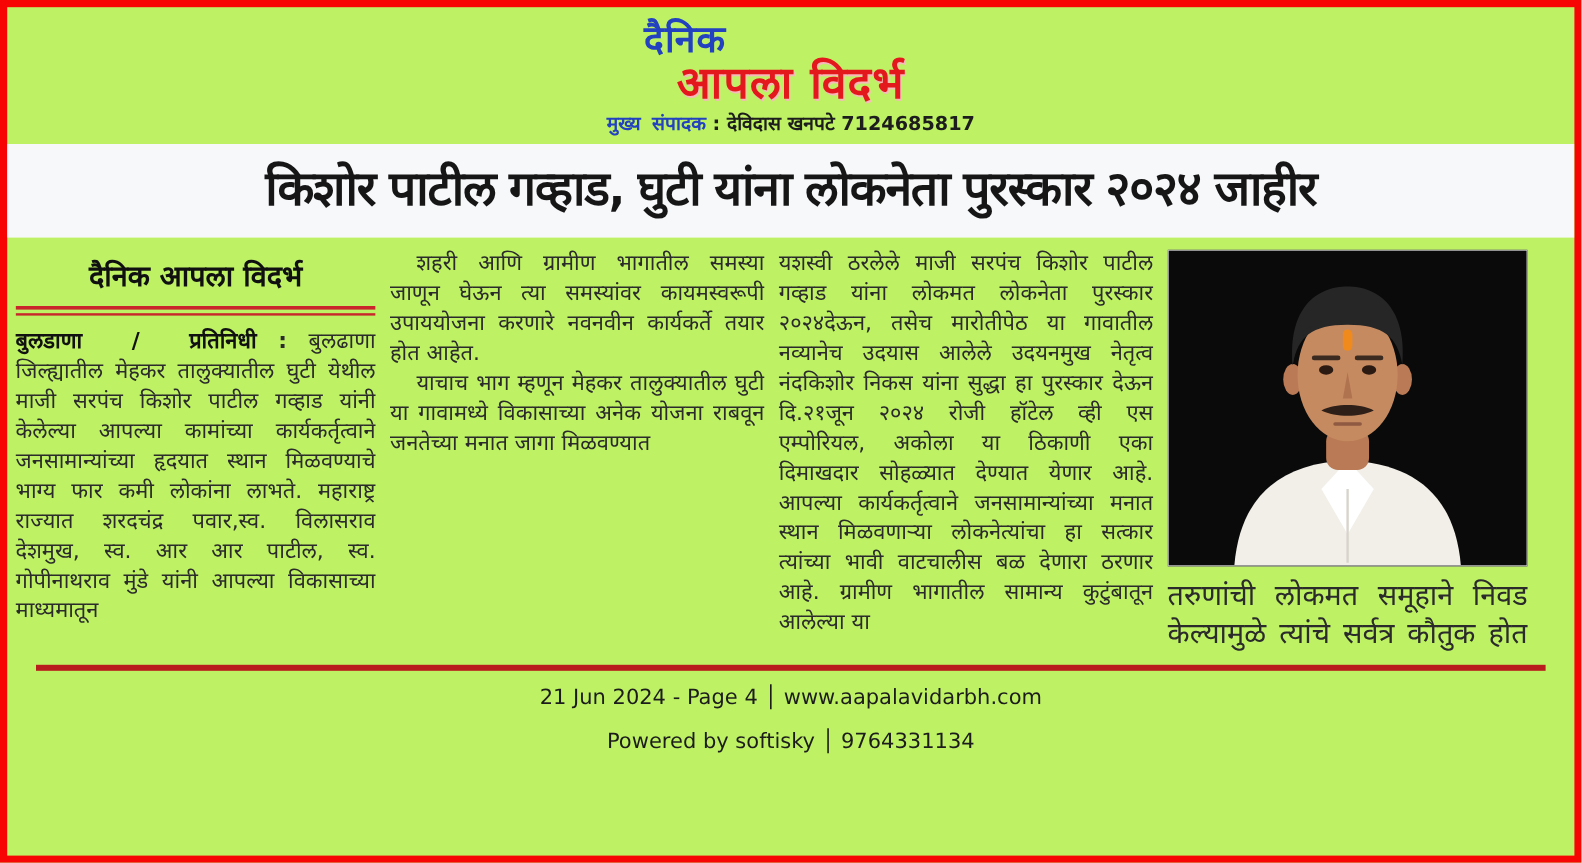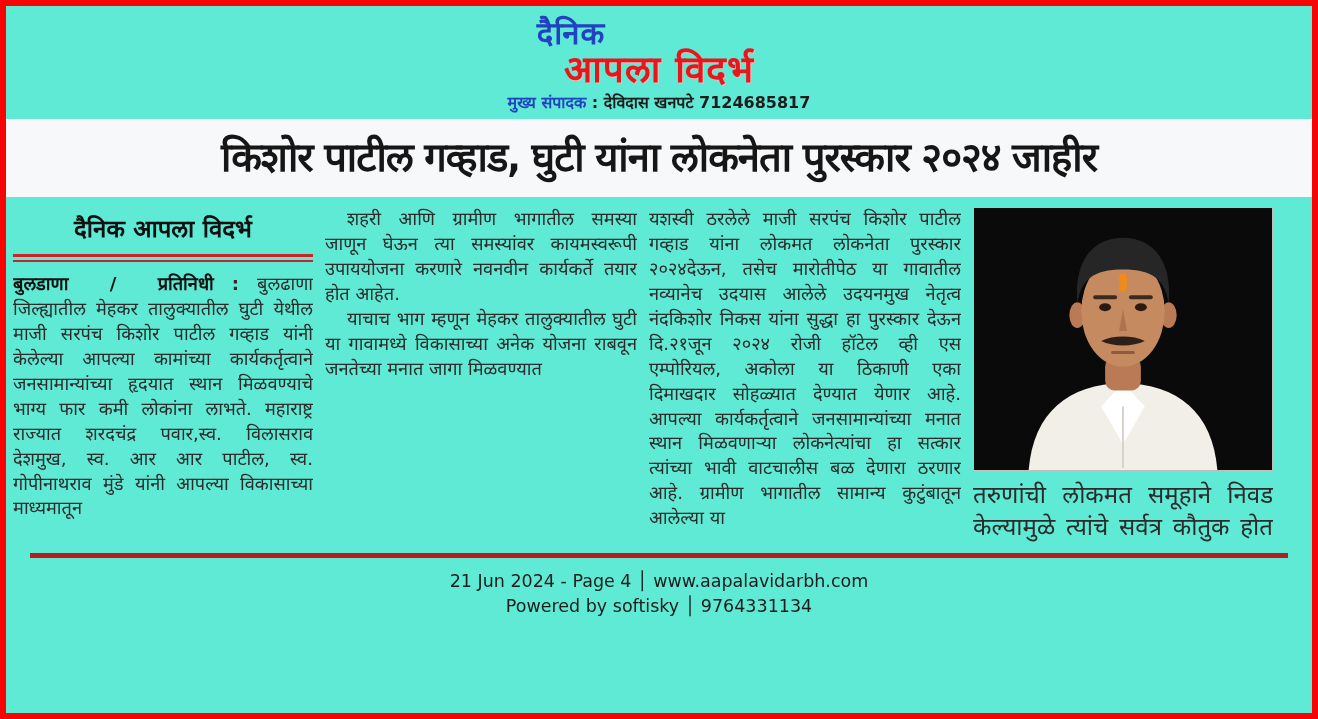--- a/index.html
+++ b/index.html
@@ -1,20 +1,20 @@
 <!DOCTYPE html>
 <html lang="mr"><head>
 <meta charset="utf-8">
 <style>
   html,body{margin:0;padding:0;background:#e8e8e8;}
   .page{
     position:relative;
     width:1318px;height:719px;
     box-sizing:border-box;
-    background:#5eead4;
+    background:#bef264;
     border:6px solid #f70505;
     overflow:hidden;
     font-family:"DejaVu Sans", sans-serif;
     color:#222;
   }
   
   .masthead{ text-align:center; padding-top:12px; line-height:1; }
   .masthead .daily{
     display:block;
     font-size:31px; font-weight:bold; color:#2342c0;
@@ -22,21 +22,21 @@
     letter-spacing:1px;
   }
   .masthead .title{
     display:block;
     font-size:37px; font-weight:bold; color:#e3181d;
     margin-top:2px;
     text-shadow:1px 1px 0 #f7b9ba;
     letter-spacing:1px;
   }
   .masthead .editor{ margin-top:7px; font-size:16px; font-weight:bold; color:#1d1d1d;}
-  .masthead .editor .lbl{ color:#2342c0; }
+  .masthead .editor .lbl{ color:#2342c0;font-family:Liberation Mono, monospace; }
   
   .headline-band{
     margin-top:8px;
     background:#f7f8fa;
     padding:16px 14px 18px;
   }
   .headline{
     text-align:center;
     font-size:40px;
     font-weight:800;
@@ -88,21 +88,21 @@
   .photo-frame svg{ display:block; width:100%; height:100%; }
   .caption p{ font-size:24px; line-height:1.35; text-align:justify; }
   
   .footer{
     margin:8px 24px 0;
     border-top:5px solid #b91c1c;
     text-align:center;
     padding-top:13px;
   }
   .footer .l1{ font-size:17.5px; color:#1c1c1c; }
-  .footer .l2{ font-size:17.5px; color:#1c1c1c; margin-top:5px; }
+  .footer .l2{ font-size:17.5px; color:#1c1c1c; margin-top:16px; }
 </style>
 </head>
 <body>
 
 <div class="page">
 
   <div class="masthead">
     <span class="daily">दैनिक</span>
     <span class="title">आपला विदर्भ</span>
     <div class="editor">

